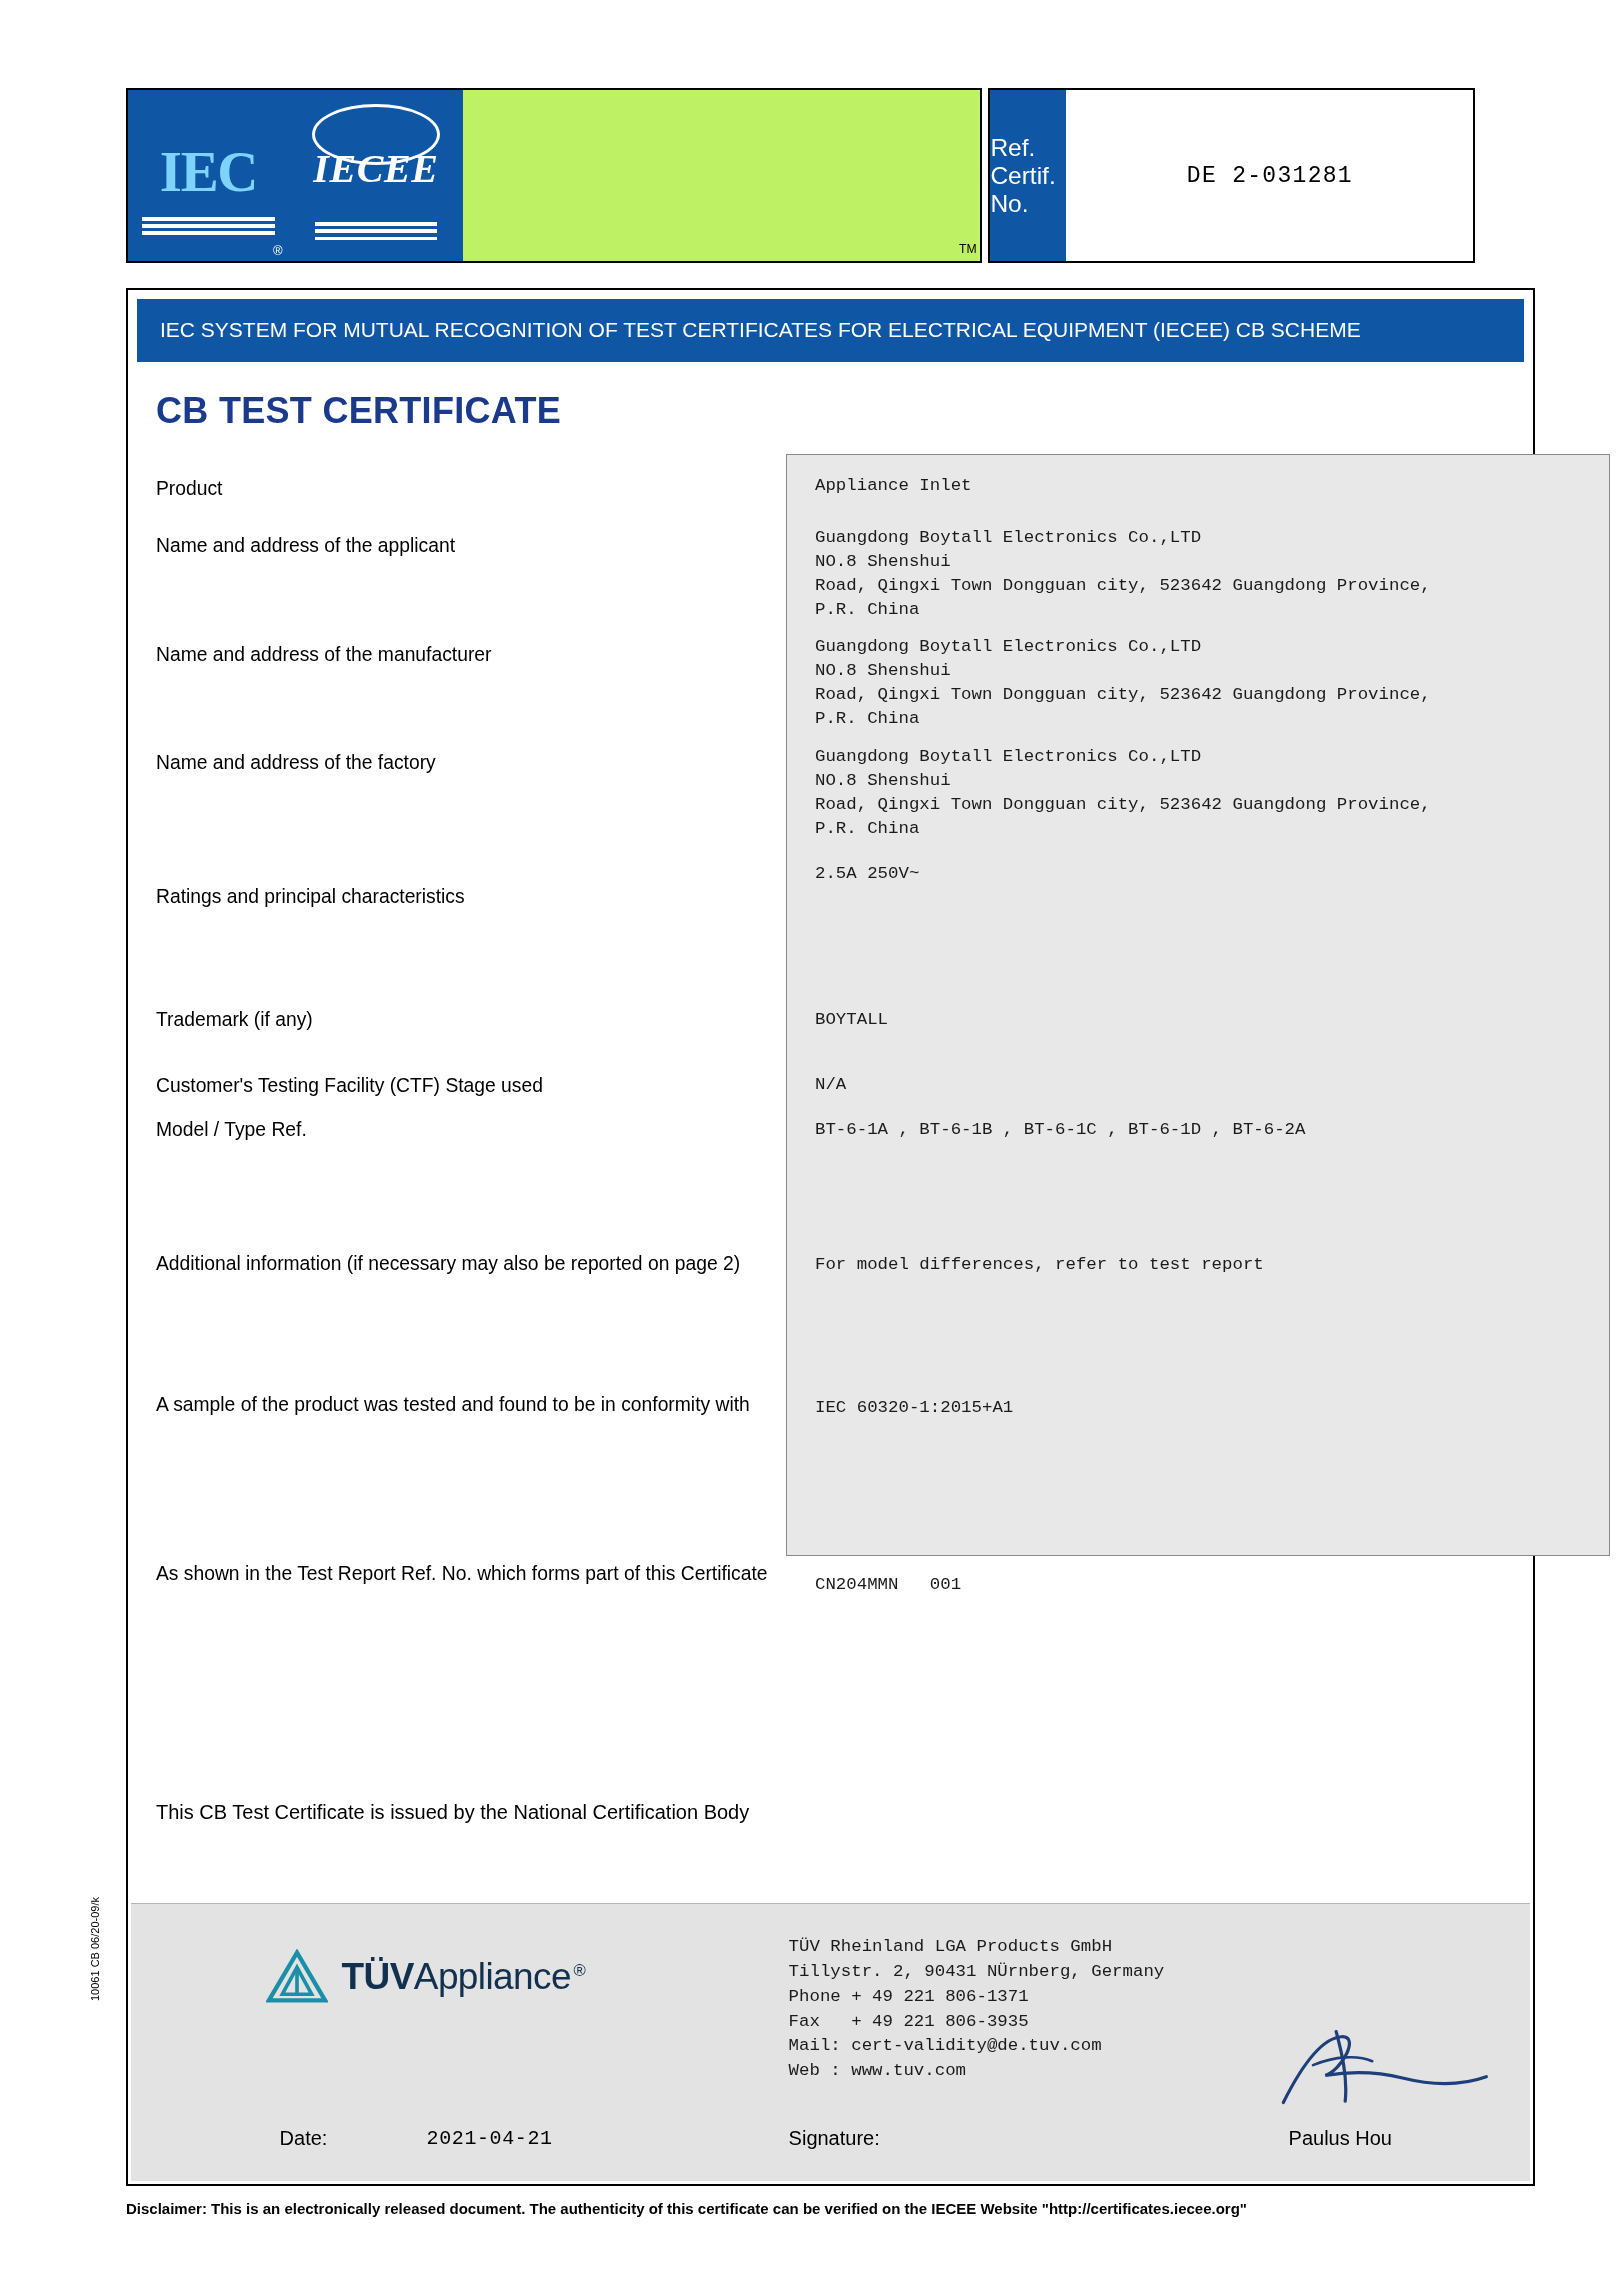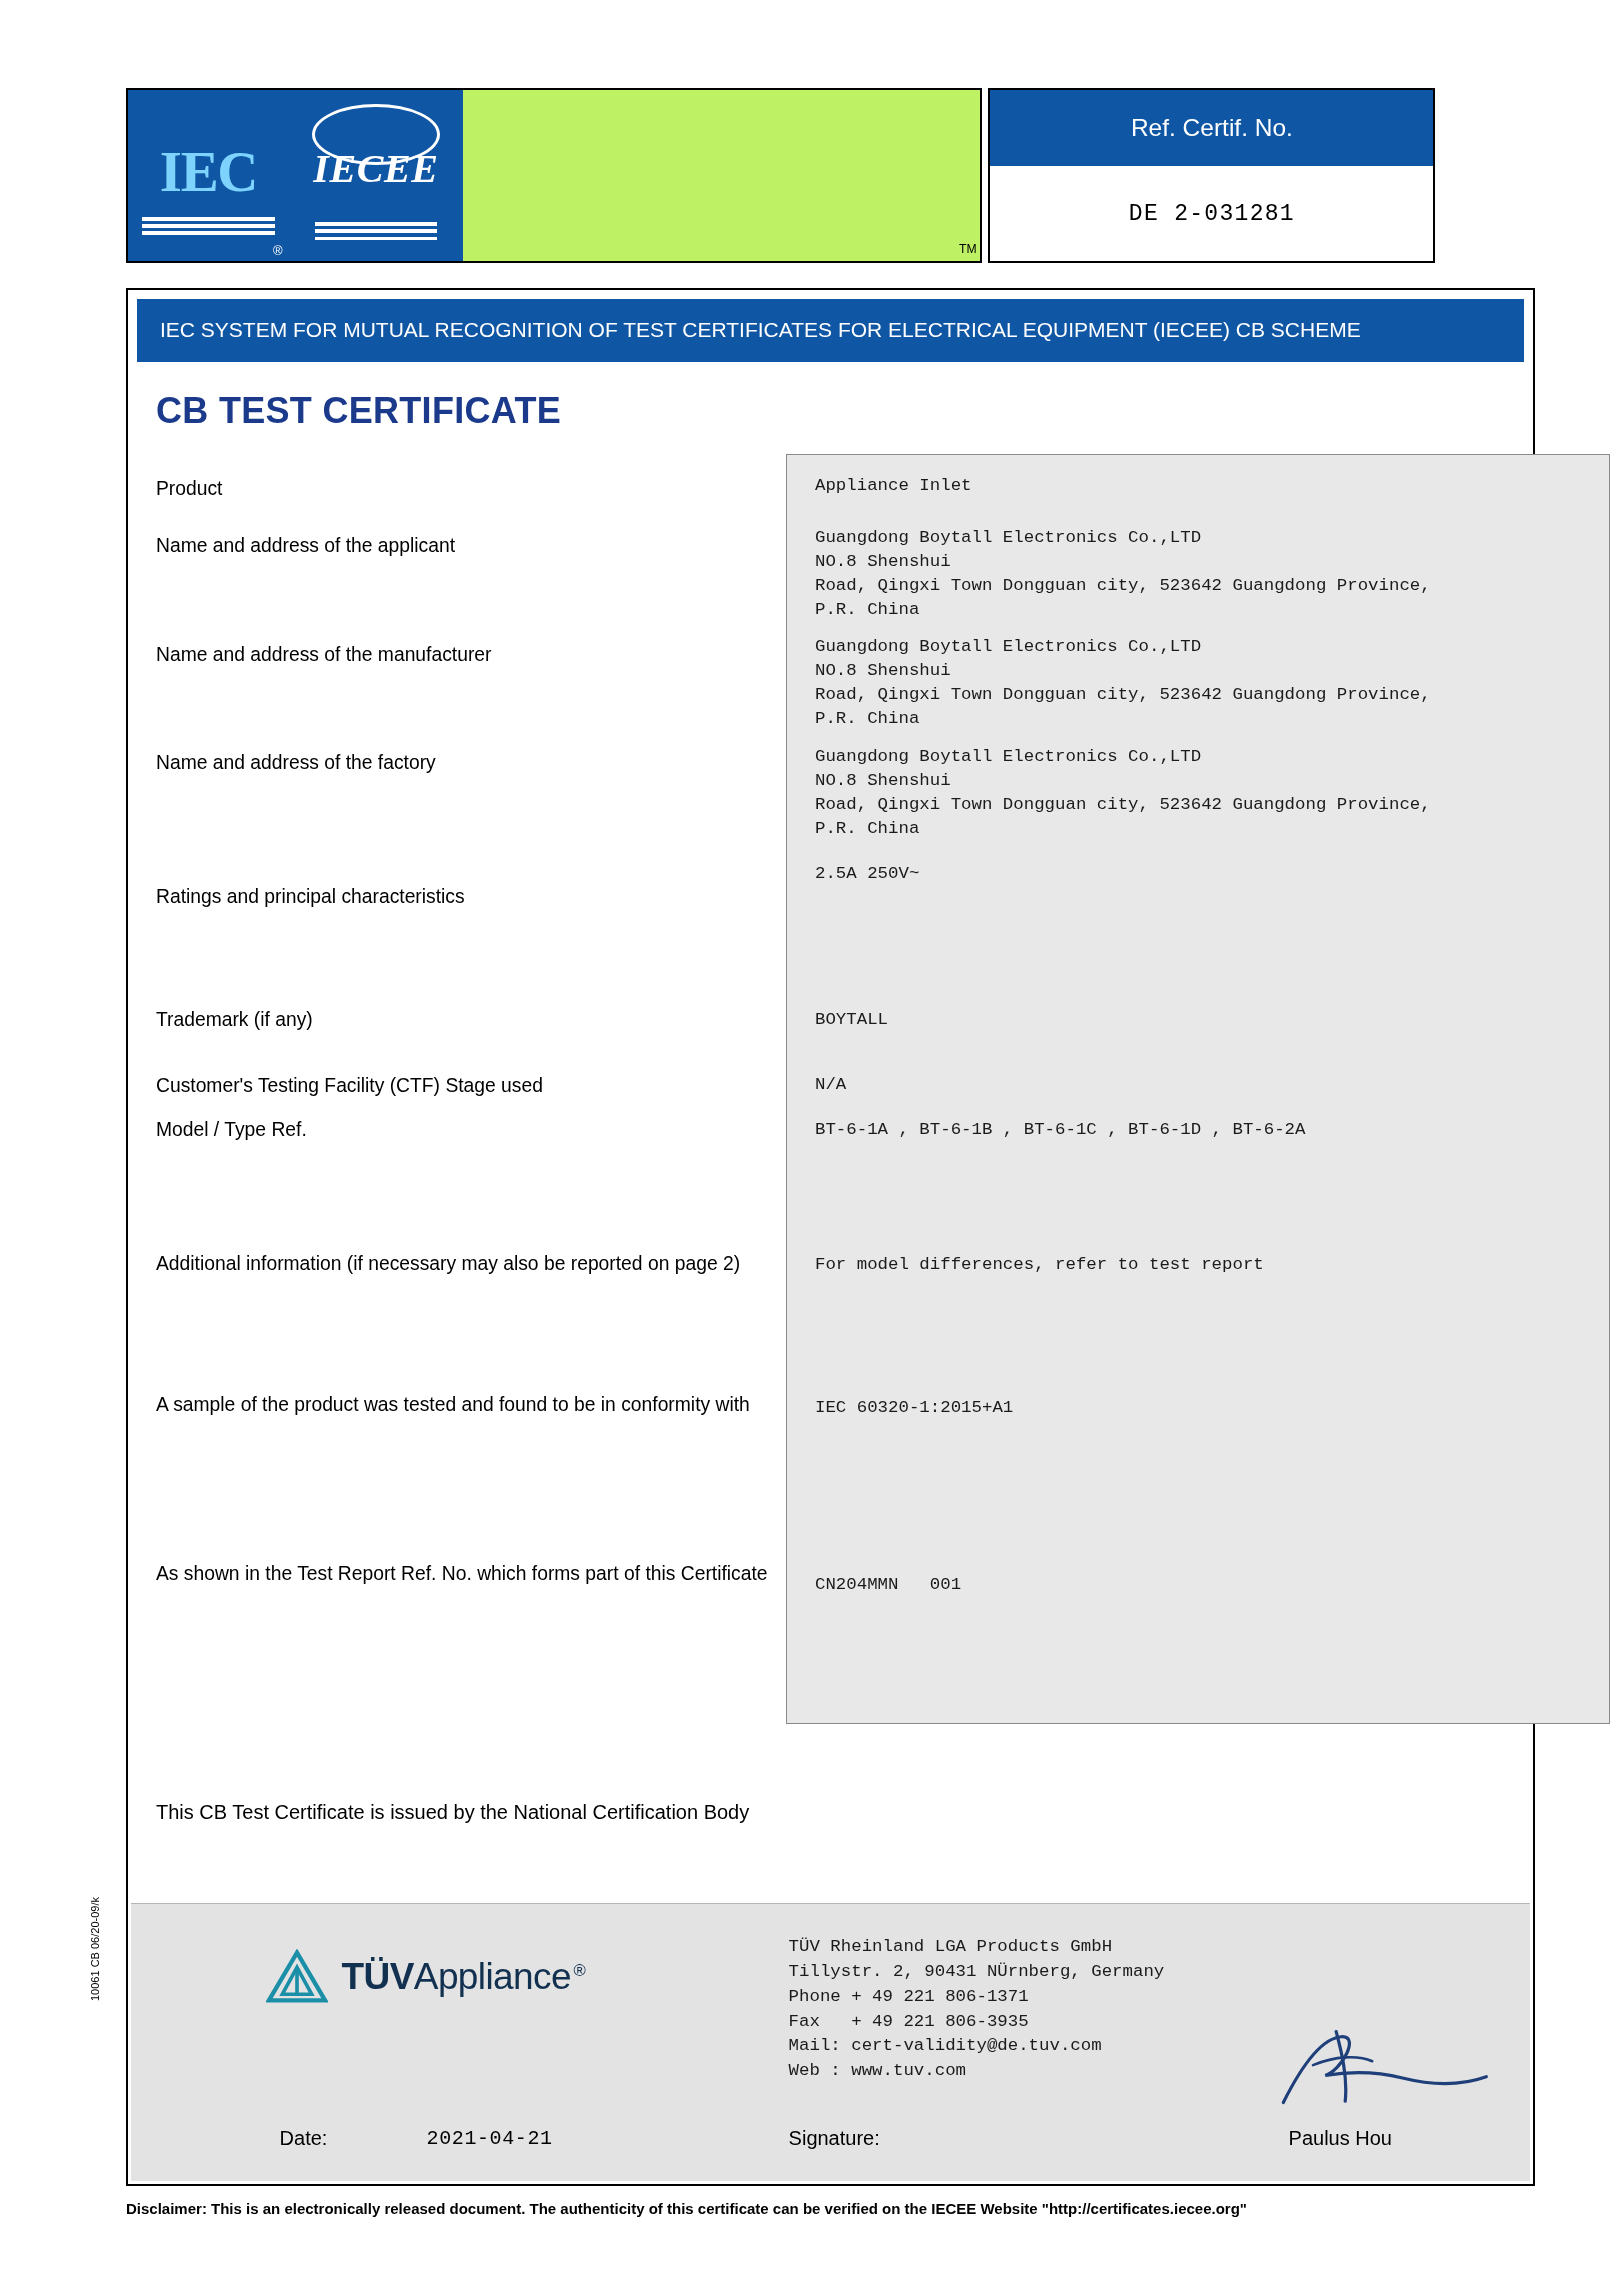--- a/index.html
+++ b/index.html
@@ -119,26 +119,25 @@
     position: absolute;
     left: 496px;
     bottom: 5.1px;
     font-size: 12.2px;
     color: #000000;
   }
   .logo-rest { flex: 1; background: #bef264; position: relative; }
 
   .ref-box {
     margin-left: 6.4px;
-    width: 447px;
+    width: 487px;
     height: 175px;
     border: 2.6px solid #000000;
     box-sizing: border-box;
     display: flex;
-    flex-direction: column;
   }
   .ref-title {
     flex: 0 0 76px;
     background: #0f56a4;
     color: #ffffff;
     font-size: 24.5px;
     display: flex;
     align-items: center;
     justify-content: center;
   }
@@ -198,21 +197,21 @@
     position: absolute;
     font-size: 19.3px;
     line-height: 1.3;
     color: #000000;
   }
   .value-panel {
     position: absolute;
     left: 658px;
     top: 0;
     width: 824px;
-    height: 1270px;
+    height: 1102px;
     background: #e8e8e8;
     border: 1.3px solid #8a8a8a;
     box-sizing: border-box;
   }
   .val {
     position: absolute;
     font-family: "Liberation Mono", monospace;
     font-size: 17.4px;
     line-height: 1.38;
     color: #1a1a1a;

